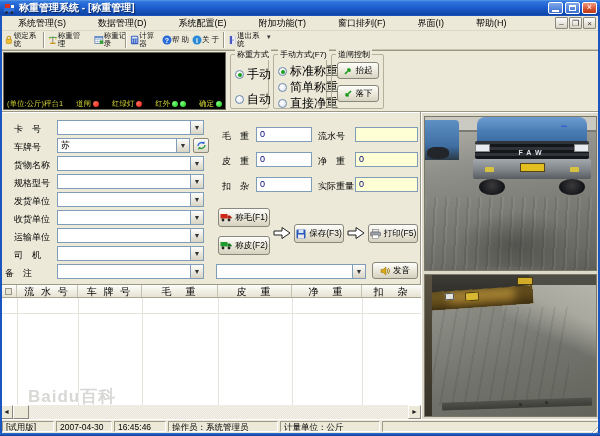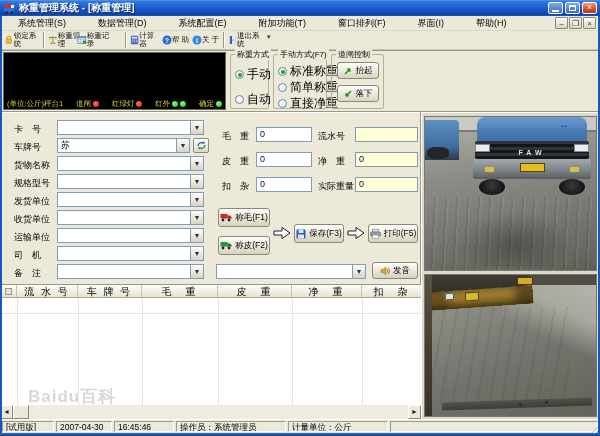--- a/index.html
+++ b/index.html
@@ -186,21 +186,21 @@
     <div class="tbtn" style="left:46px;width:36px;">
       <svg width="11" height="10" viewBox="0 0 11 10">
         <rect x="5" y="1" width="1" height="7" fill="#7a7a6a"></rect>
         <rect x="1" y="1.5" width="9" height="1" fill="#3a9a3a"></rect>
         <path d="M1 3 L3 3 L2 5 Z" fill="#e8b820"></path>
           <path d="M8 3 L10 3 L9 5 Z" fill="#e8b820"></path>
         <rect x="2.5" y="8" width="6" height="1.5" fill="#c89010"></rect>
       </svg>
       <span>称重管理</span>
     </div>
-    <div class="tbtn" style="left:75px;width:36px;">
+    <div class="tbtn" style="left:92px;width:36px;">
       <svg width="11" height="10" viewBox="0 0 11 10">
         <rect x="1" y="1" width="9" height="8" fill="#fff" stroke="#4a6aa8" stroke-width=".8"></rect>
         <rect x="1" y="1" width="9" height="2" fill="#5a8ad0"></rect>
         <rect x="1" y="4" width="9" height=".7" fill="#9ab0d0"></rect>
           <rect x="1" y="6.2" width="9" height=".7" fill="#9ab0d0"></rect>
         <rect x="4" y="1" width=".7" height="8" fill="#9ab0d0"></rect>
           <rect x="7" y="1" width=".7" height="8" fill="#9ab0d0"></rect>
         <rect x="6.5" y="5.5" width="4" height="4" fill="#3aa03a"></rect>
       </svg>
       <span>称重记录</span>
@@ -368,21 +368,21 @@
     <span class="val"></span>
     <span class="drop">▼</span>
   </div>
 
   <span class="flabel" style="left:14px;top:249px;">司　机</span>
   <div class="combo" style="left:57px;top:246px;width:147px;">
     <span class="val"></span>
     <span class="drop">▼</span>
   </div>
 
-  <span class="flabel" style="left:14px;top:267px;">备　注</span>
+  <span class="flabel" style="left:5px;top:267px;">备　注</span>
   <div class="combo" style="left:57px;top:264px;width:147px;">
     <span class="val"></span>
     <span class="drop">▼</span>
   </div>
 
   <span class="flabel" style="left:222px;top:130px;">毛　重</span>
   <div class="winput" style="left:256px;top:127px;width:56px;">0</div>
   <span class="flabel" style="left:222px;top:155px;">皮　重</span>
   <div class="winput" style="left:256px;top:152px;width:56px;">0</div>
   <span class="flabel" style="left:222px;top:180px;">扣　杂</span>
@@ -524,21 +524,21 @@
       <div class="abs" style="left:7px;top:32px;width:80%;height:70%;background:repeating-linear-gradient(100deg,rgba(0,0,0,.07) 0 2px,rgba(0,0,0,0) 2px 12px);"></div>
       <div class="abs" style="left:10%;bottom:8px;width:88%;height:8px;background:linear-gradient(180deg,#52524c,#3c3c38);transform:rotate(-2deg);"></div>
       <div class="abs" style="left:55%;bottom:10px;width:3px;height:3px;background:#2c2c28;border-radius:50%;"></div>
       <div class="abs" style="left:70%;bottom:12px;width:3px;height:3px;background:#2c2c28;border-radius:50%;"></div>
     </div>
   </div>
 
   <div class="statusbar">
     <div class="spanel" style="width:52px;">[试用版]</div>
     <div class="spanel" style="width:56px;">2007-04-30</div>
-    <div class="spanel" style="width:60px;">16:45:46</div>
+    <div class="spanel" style="width:52px;">16:45:46</div>
     <div class="spanel" style="width:110px;">操作员：系统管理员</div>
     <div class="spanel" style="width:100px;">计量单位：公斤</div>
     <div class="spanel" style="flex:1;"></div>
   </div>
   <div class="grip"></div>
 
   <div class="frameL"></div>
   <div class="frameR"></div>
   <div class="frameB"></div>
 </div>

